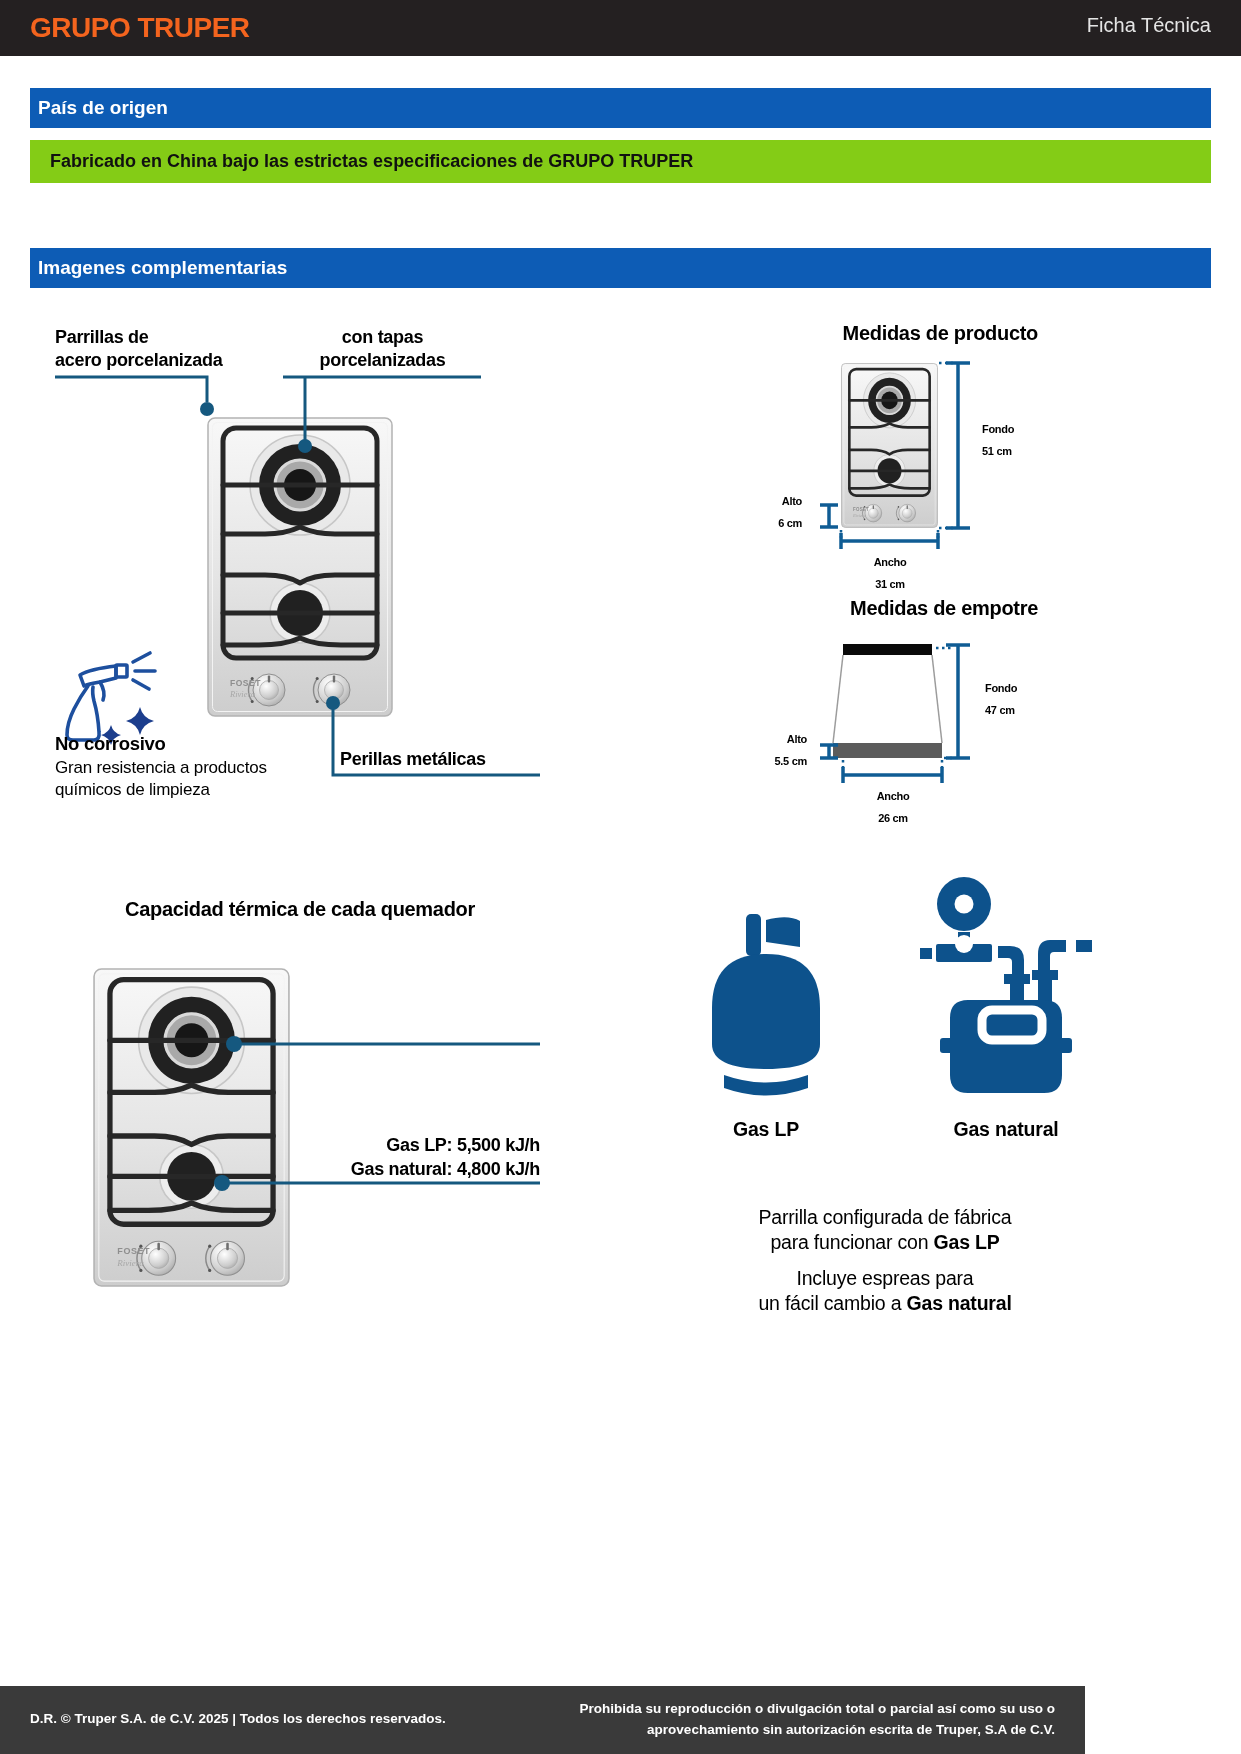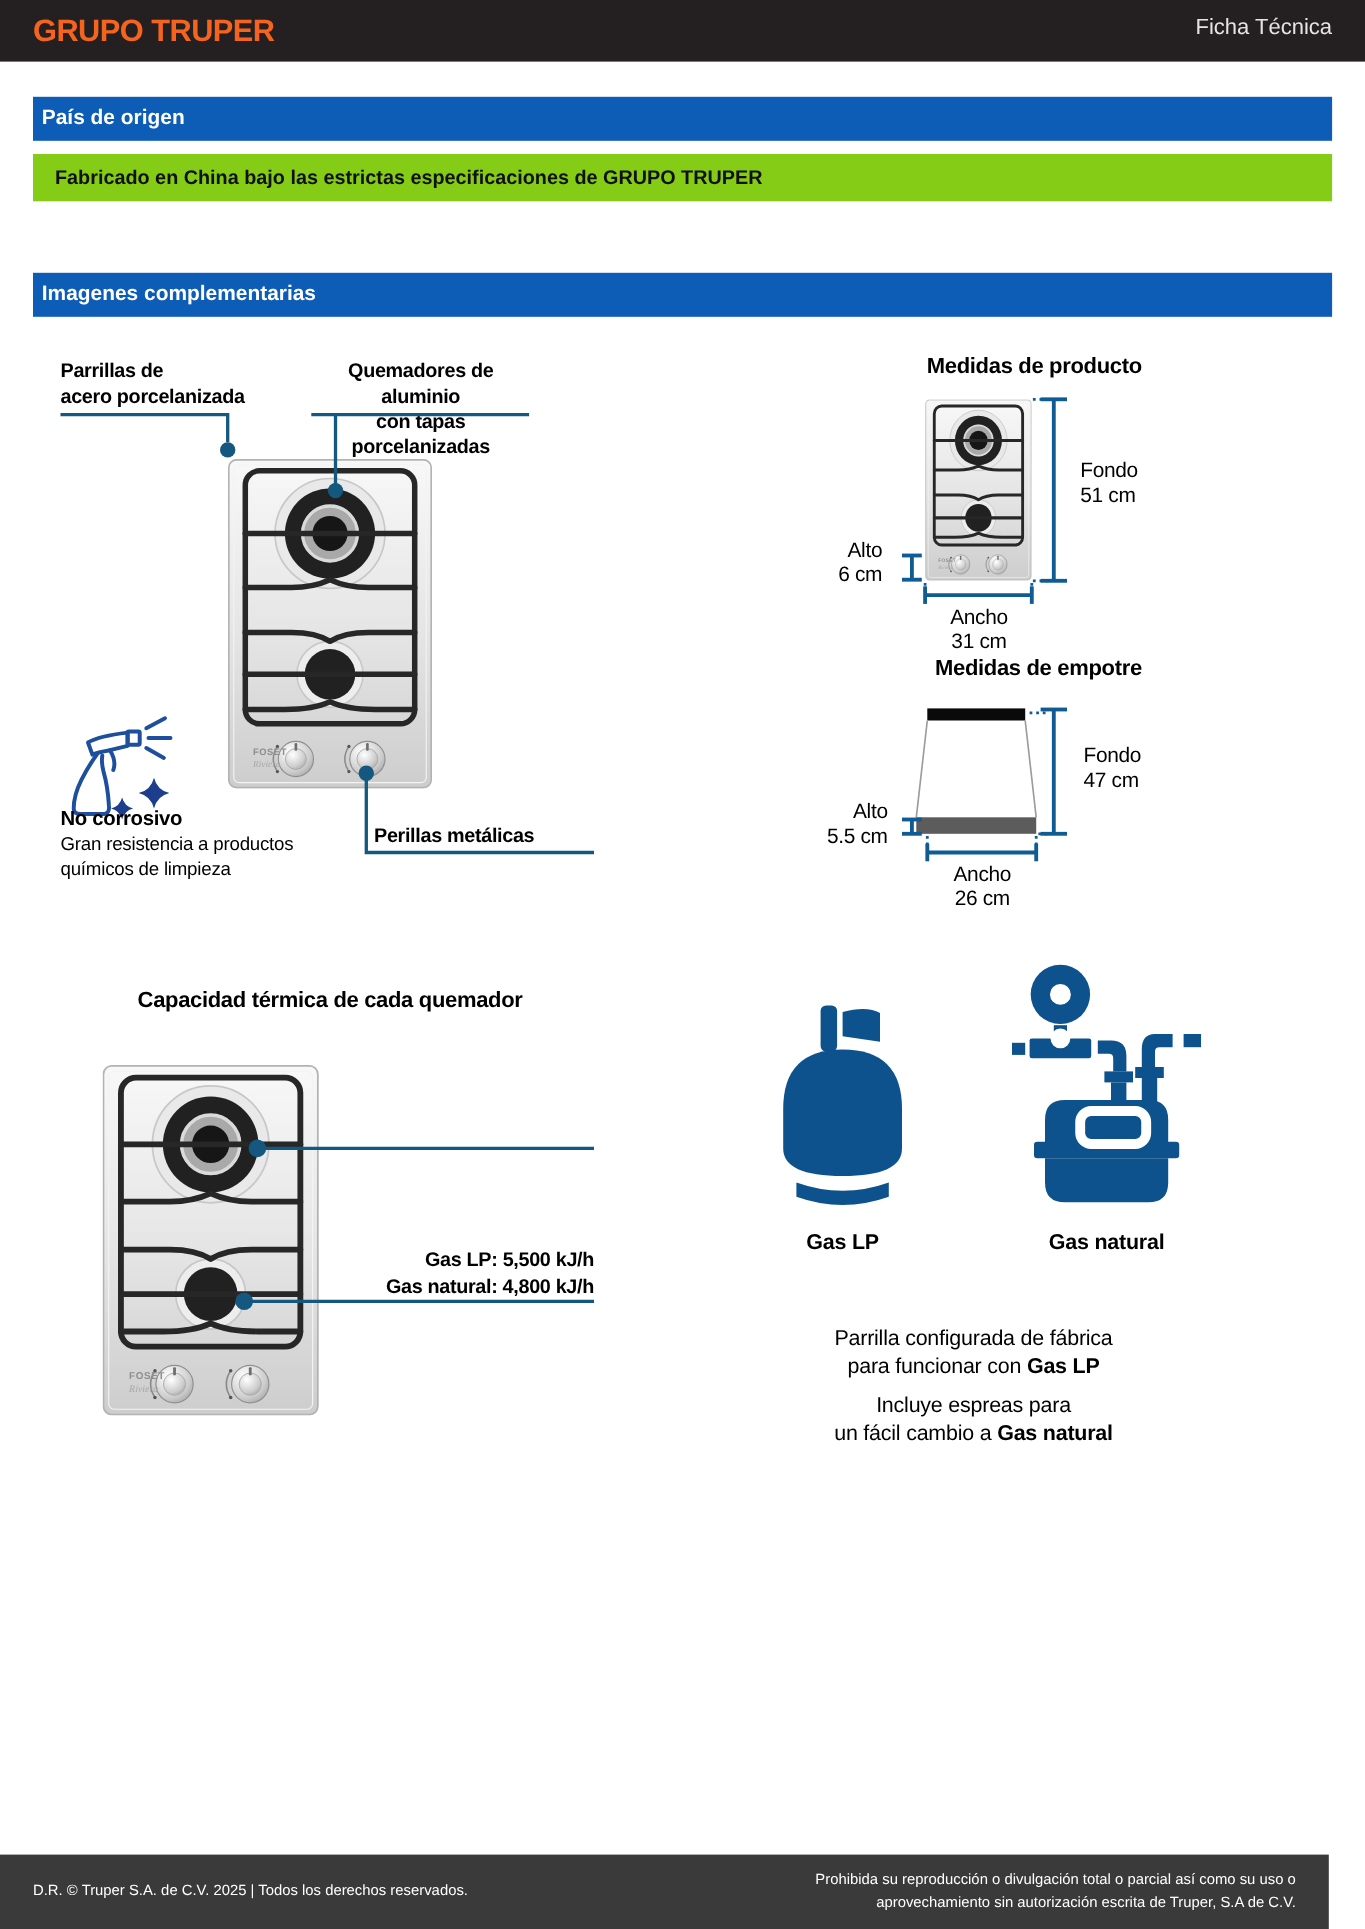--- a/index.html
+++ b/index.html
@@ -10,28 +10,28 @@
   .topbar{position:absolute;left:0;top:0;width:1241px;height:56px;background:#242021;}
   .logo{position:absolute;left:30px;top:12px;font-size:28px;font-weight:bold;letter-spacing:-0.5px;color:#f4641e;}
   .doctype{position:absolute;right:30px;top:14px;font-size:20px;color:#e5e5e5;font-weight:normal;}
   
   .section-bar{position:absolute;left:30px;width:1181px;height:40px;background:#0d5cb5;color:#fff;
                font-size:19px;font-weight:bold;line-height:40px;padding-left:8px;box-sizing:border-box;}
   .info-bar{position:absolute;left:30px;width:1181px;height:43px;background:#84cc16;color:#111;
             font-size:18px;font-weight:bold;line-height:43px;padding-left:20px;box-sizing:border-box;}
   
   .lbl{position:absolute;font-weight:bold;font-size:18px;line-height:23px;letter-spacing:-0.3px;}
-  .lbl-sm{position:absolute;font-weight:normal;font-size:19px;line-height:22px;letter-spacing:-0.3px;}
+  .lbl-sm{position:absolute;font-weight:bold;font-size:11px;line-height:22px;letter-spacing:-0.3px;}
   .fig-title{position:absolute;font-weight:bold;font-size:20px;letter-spacing:-0.3px;text-align:right;}
   .body-txt{position:absolute;font-size:17px;line-height:22px;letter-spacing:-0.2px;}
   .para{position:absolute;font-size:19.5px;line-height:24.5px;text-align:center;letter-spacing:-0.2px;}
   .gas-label{position:absolute;font-weight:bold;font-size:19.5px;text-align:center;letter-spacing:-0.2px;}
   .thermal-lbl{position:absolute;font-weight:bold;font-size:18px;line-height:24px;text-align:right;letter-spacing:-0.3px;}
   
-  .footbar{position:absolute;left:0;top:1686px;width:1208px;height:68px;background:#3a3a3a;color:#fff;}
+  .footbar{position:absolute;left:0;top:1686px;width:1085px;height:68px;background:#3a3a3a;color:#fff;font-weight:bold;}
   .foot-left{position:absolute;left:30px;top:25px;font-size:13.5px;}
   .foot-right{position:absolute;right:30px;top:13px;font-size:13.5px;line-height:20.5px;text-align:right;}
   svg{display:block;}
   .overlay{position:absolute;left:0;top:0;pointer-events:none;}
 </style>
 </head>
 <body>
 
 <div id="page">
 
@@ -99,21 +99,20 @@
 
   <svg class="abs" style="left:207px;top:417px" width="186" height="300" viewBox="0 0 186 300">
       <use href="#cooktop"></use>
     </svg>
 
   <div class="lbl" style="left:55px;top:326px;width:220px">
     <div>Parrillas de</div>
     <div>acero porcelanizada</div>
   </div>
   <div class="lbl" style="left:280px;top:326px;width:205px;text-align:center">
-    <div>Quemadores de aluminio</div>
     <div>con tapas porcelanizadas</div>
   </div>
   <div class="lbl" style="left:340px;top:748px;width:200px;text-align:left">Perillas metálicas</div>
 
   <svg class="abs" style="left:58px;top:645px" width="132" height="106" viewBox="0 0 132 106">
     <g fill="none" stroke="#1d4f9e" stroke-width="3.6" stroke-linecap="round" stroke-linejoin="round">
       <path d="M22 30 Q32 24 58 21 L58 33 L42 37 Q30 39 26 41 Z"></path>
       <rect x="58" y="20" width="11" height="12" rx="1"></rect>
       <path d="M42 37 Q48 47 45 55"></path>
       <path d="M30 41 Q22 52 16 64 Q9 78 9 90 Q9 95 15 95 L36 95 Q42 95 41 87 Q40 70 36 56 Q34 48 35 42"></path>

